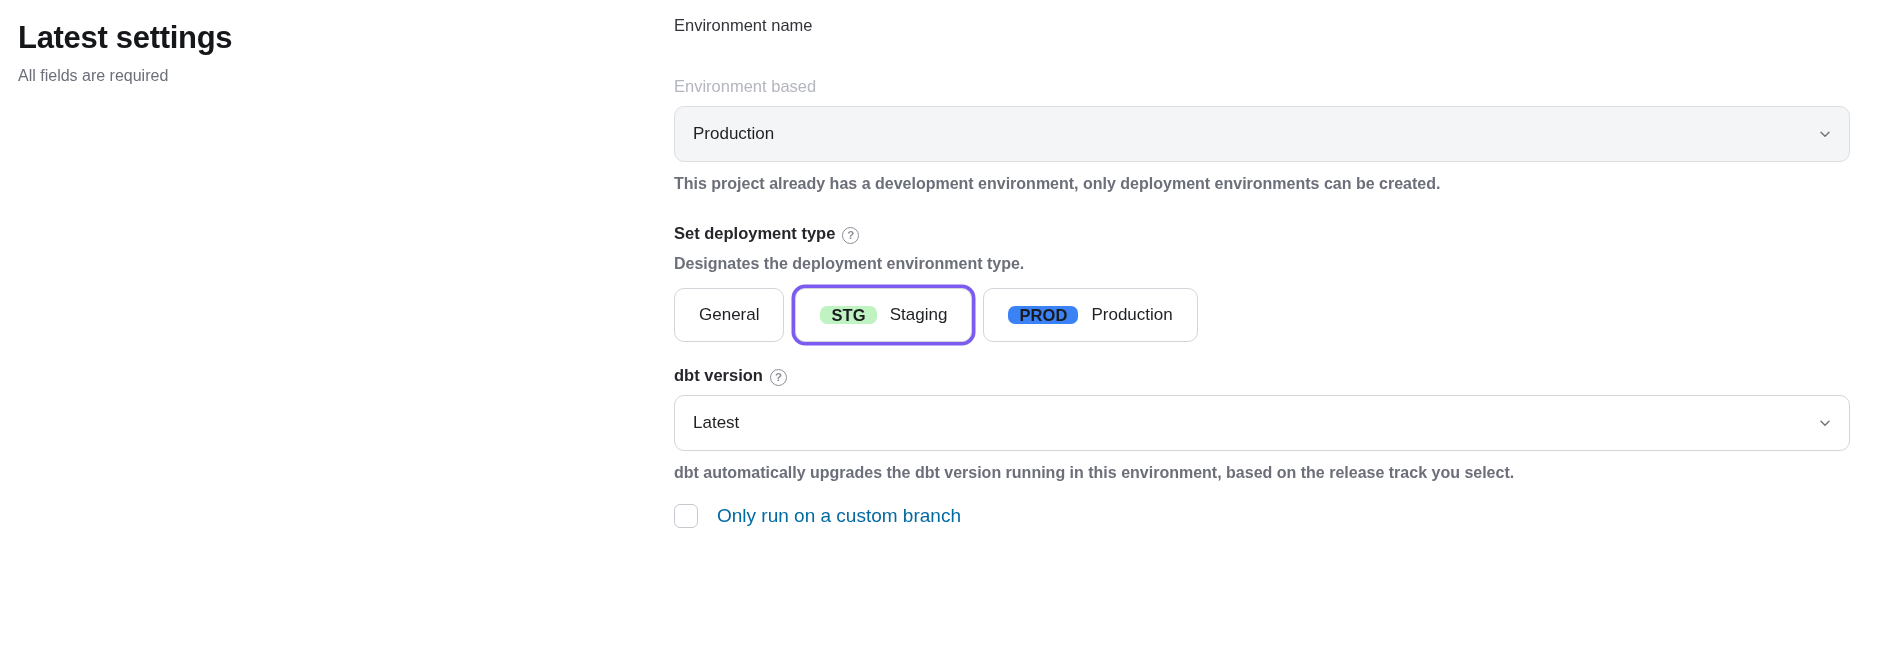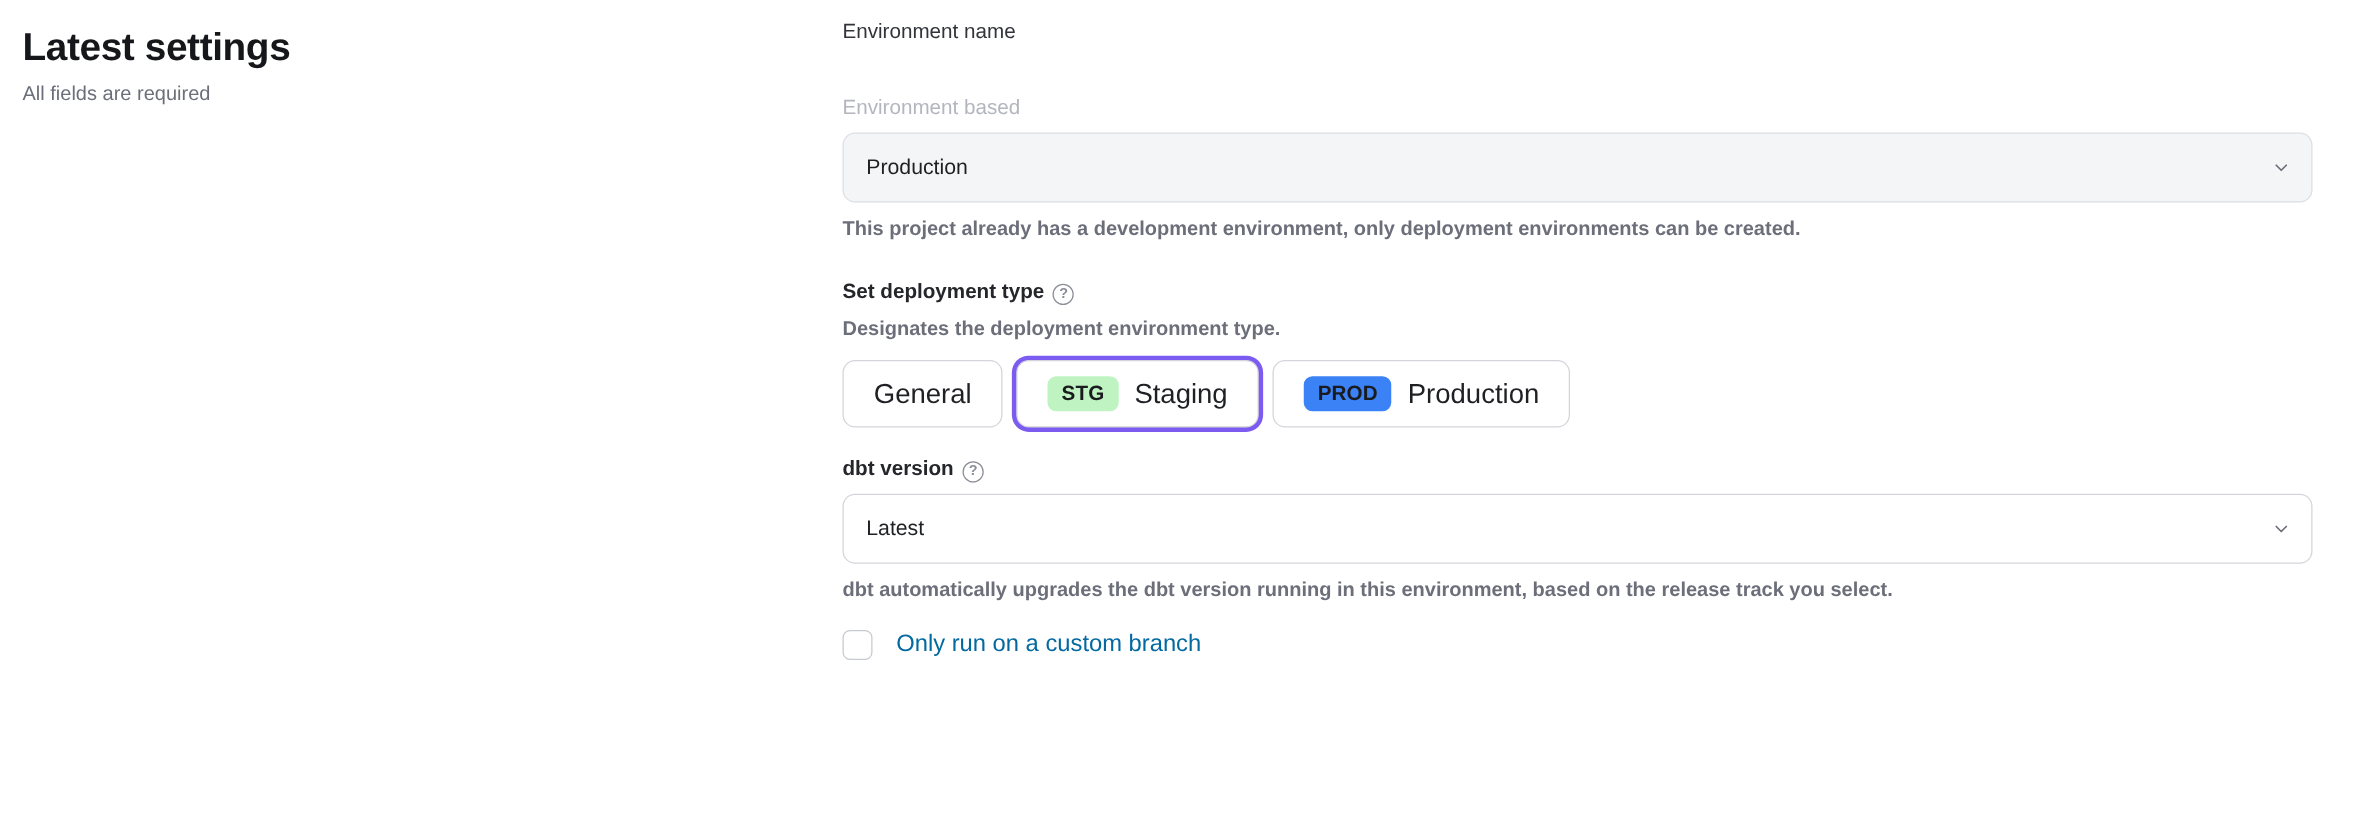--- a/index.html
+++ b/index.html
@@ -173,31 +173,31 @@
     font-family: "Liberation Sans", sans-serif;
   }
   .seg-btn.selected {
     box-shadow: 0 0 0 3.5px #7c5cf0;
     border-color: #d3d5da;
   }
   .seg-btn .badge {
     display: inline-flex;
     align-items: center;
     justify-content: center;
-    height: 28px;
+    height: 18px;
     padding: 0 11px;
     border-radius: 7px;
     font-size: 16.5px;
     font-weight: 700;
     letter-spacing: 0.1px;
     color: #1a1b1e;
   }
   .badge-stg { background: #bff4c2; }
   .badge-prod { background: #3b82f6; }
-  .seg-btn .seg-label { font-size: 22px; }
+  .seg-btn .seg-label { font-size: 17px; }
 
   
   .checkbox-row {
     display: flex;
     align-items: center;
     gap: 19px;
   }
   .checkbox {
     width: 24px;
     height: 24px;

